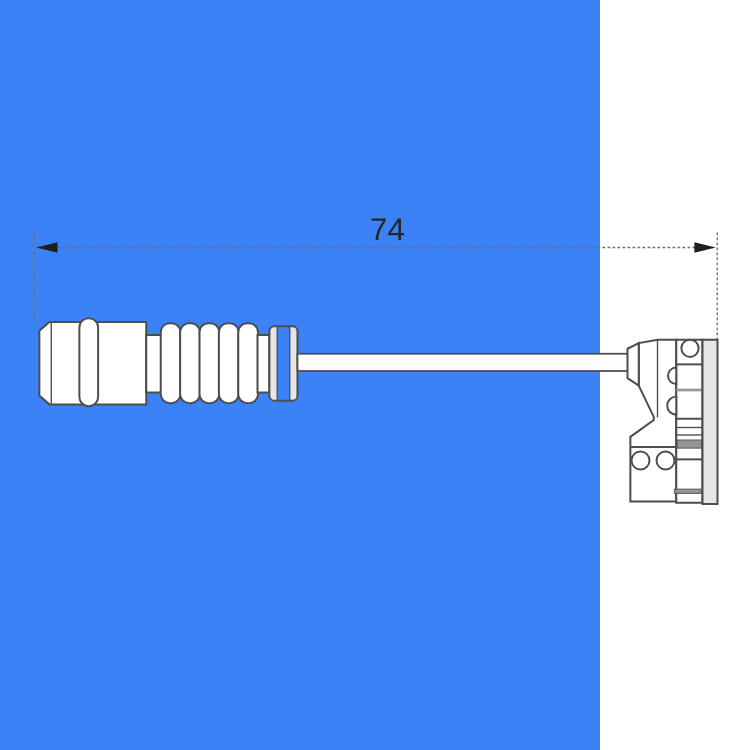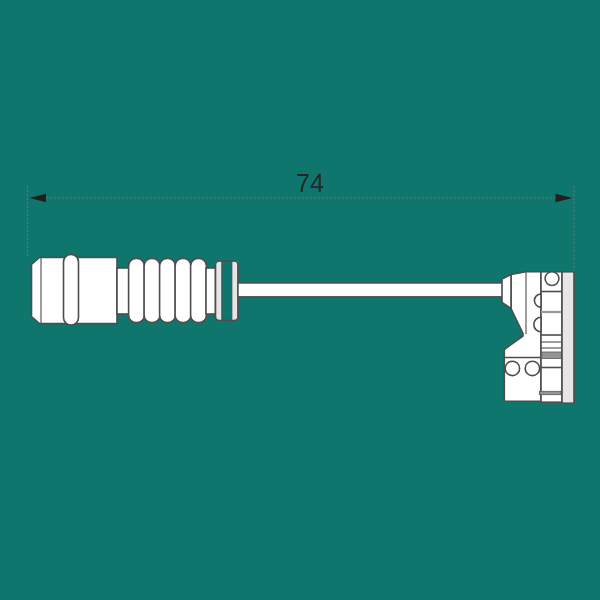--- a/index.html
+++ b/index.html
@@ -6,23 +6,23 @@
     margin: 0;
     padding: 0;
     width: 600px;
     height: 600px;
     background: #ffffff;
     font-family: "Liberation Sans", sans-serif;
     overflow: hidden;
   }
   .stage {
     position: relative;
-    width: 600px;
+    width: 480px;
     height: 600px;
-    background: #0f766e;
+    background: #3b82f6;
   }
   svg { display: block; }
   .outline   { stroke: #4d4d4d; stroke-width: 1.6; fill: #ffffff; }
   .outline-nf{ stroke: #4d4d4d; stroke-width: 1.6; fill: none; }
   .thin      { stroke: #4d4d4d; stroke-width: 1.1; fill: none; }
   .grayline  { stroke: #9a9a9a; stroke-width: 2.2; fill: none; }
   .dimline   { stroke: #6e6e6e; stroke-width: 1.1; fill: none; stroke-dasharray: 2.2 1.8; }
   .arrow     { fill: #1f1f1f; stroke: none; }
   .dimtext   { fill: #262626; font-size: 25px; font-family: "Liberation Sans", sans-serif; }
   .lightfill { fill: #e6e6e6; stroke: none; }

